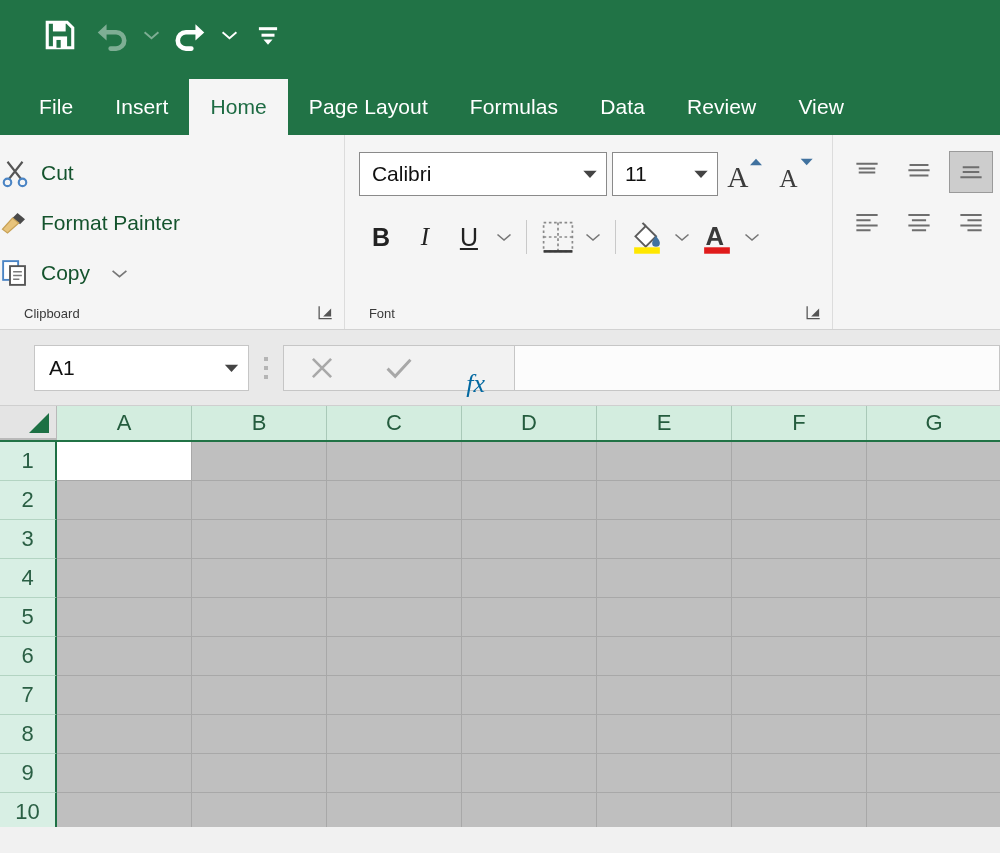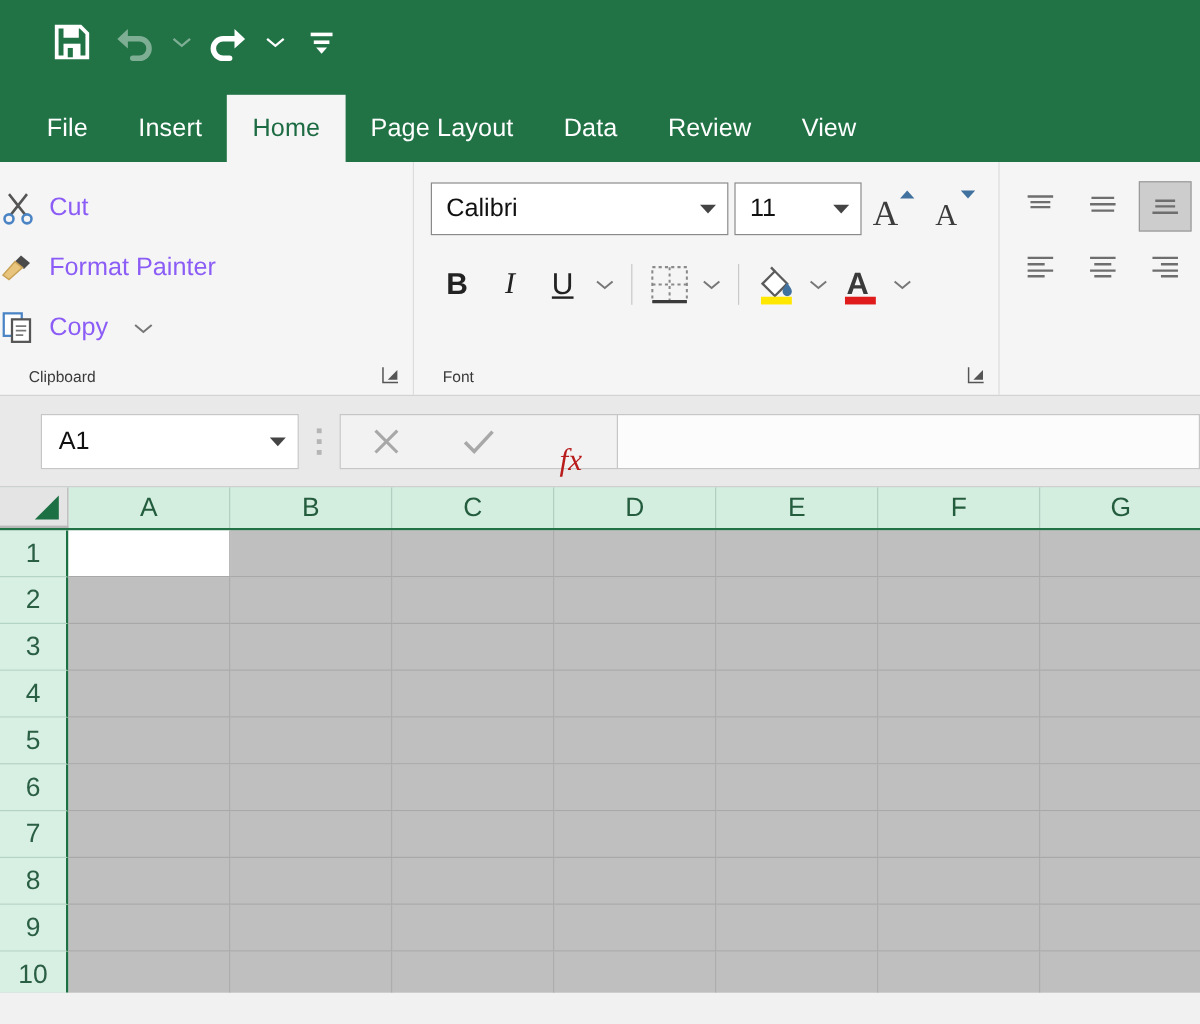--- a/index.html
+++ b/index.html
@@ -96,21 +96,21 @@
     opacity: .45;
   }
   .paste-label { font-size: 20px; color: #4a4a4a; margin-top: 4px; }
   .clip-cmds { display: flex; flex-direction: column; padding-top: 4px; gap: 2px; }
   .clip-cmd {
     height: 48px;
     display: flex; align-items: center;
     gap: 11px;
     padding-right: 6px;
   }
-  .clip-cmd .lbl { font-size: 21px; color: #8b5cf6; white-space: nowrap; }
+  .clip-cmd .lbl { font-size: 21px; color: #14532d; white-space: nowrap; }
   .mini-caret { margin-left: 10px; display: flex; align-items: center; }
 
   
   .g-font { width: 492px; }
   .font-rows { display: flex; flex-direction: column; width: 100%; padding-left: 14px; }
   .font-row1 { display: flex; align-items: center; height: 58px; gap: 0; }
   .font-row2 { display: flex; align-items: center; height: 56px; margin-top: 6px; }
   .combo {
     height: 44px;
     border: 1px solid #8a8a8a;
@@ -170,21 +170,21 @@
     gap: 5px;
   }
   .grip i { width: 4px; height: 4px; background: #b5b5b5; display: block; }
   .fbtns {
     width: 232px; height: 46px;
     background: #f2f2f2;
     border: 1px solid #c6c6c6;
     display: flex; align-items: center; justify-content: space-around;
   }
   .fbtn { width: 70px; height: 44px; display: flex; align-items: center; justify-content: center; }
-  .fx-txt { font-family: "Liberation Serif", serif; font-style: italic; font-size: 26px; color: #b91c1c; margin-top: 32px; }
+  .fx-txt { font-family: "Liberation Serif", serif; font-style: italic; font-size: 26px; color: #0369a1; margin-top: 32px; }
   .finput {
     flex: 1; height: 46px;
     background: #fcfcfc;
     border: 1px solid #c6c6c6;
     border-left: none;
     margin-right: 0;
   }
 
   
   .sheet {
@@ -290,20 +290,21 @@
       <path d="M6.5 13.5h7L10 17.5z" fill="#ffffff"></path>
     </svg>
   </div>
 </div>
 
 <div class="tabs">
   <div class="tab">File</div>
   <div class="tab">Insert</div>
   <div class="tab active">Home</div>
   <div class="tab">Page Layout</div>
+  <div class="tab">Formulas</div>
   <div class="tab">Data</div>
   <div class="tab">Review</div>
   <div class="tab">View</div>
 </div>
 
 <div class="ribbon">
 
   <div class="rgroup g-clipboard">
     <div class="rgroup-inner">
 

